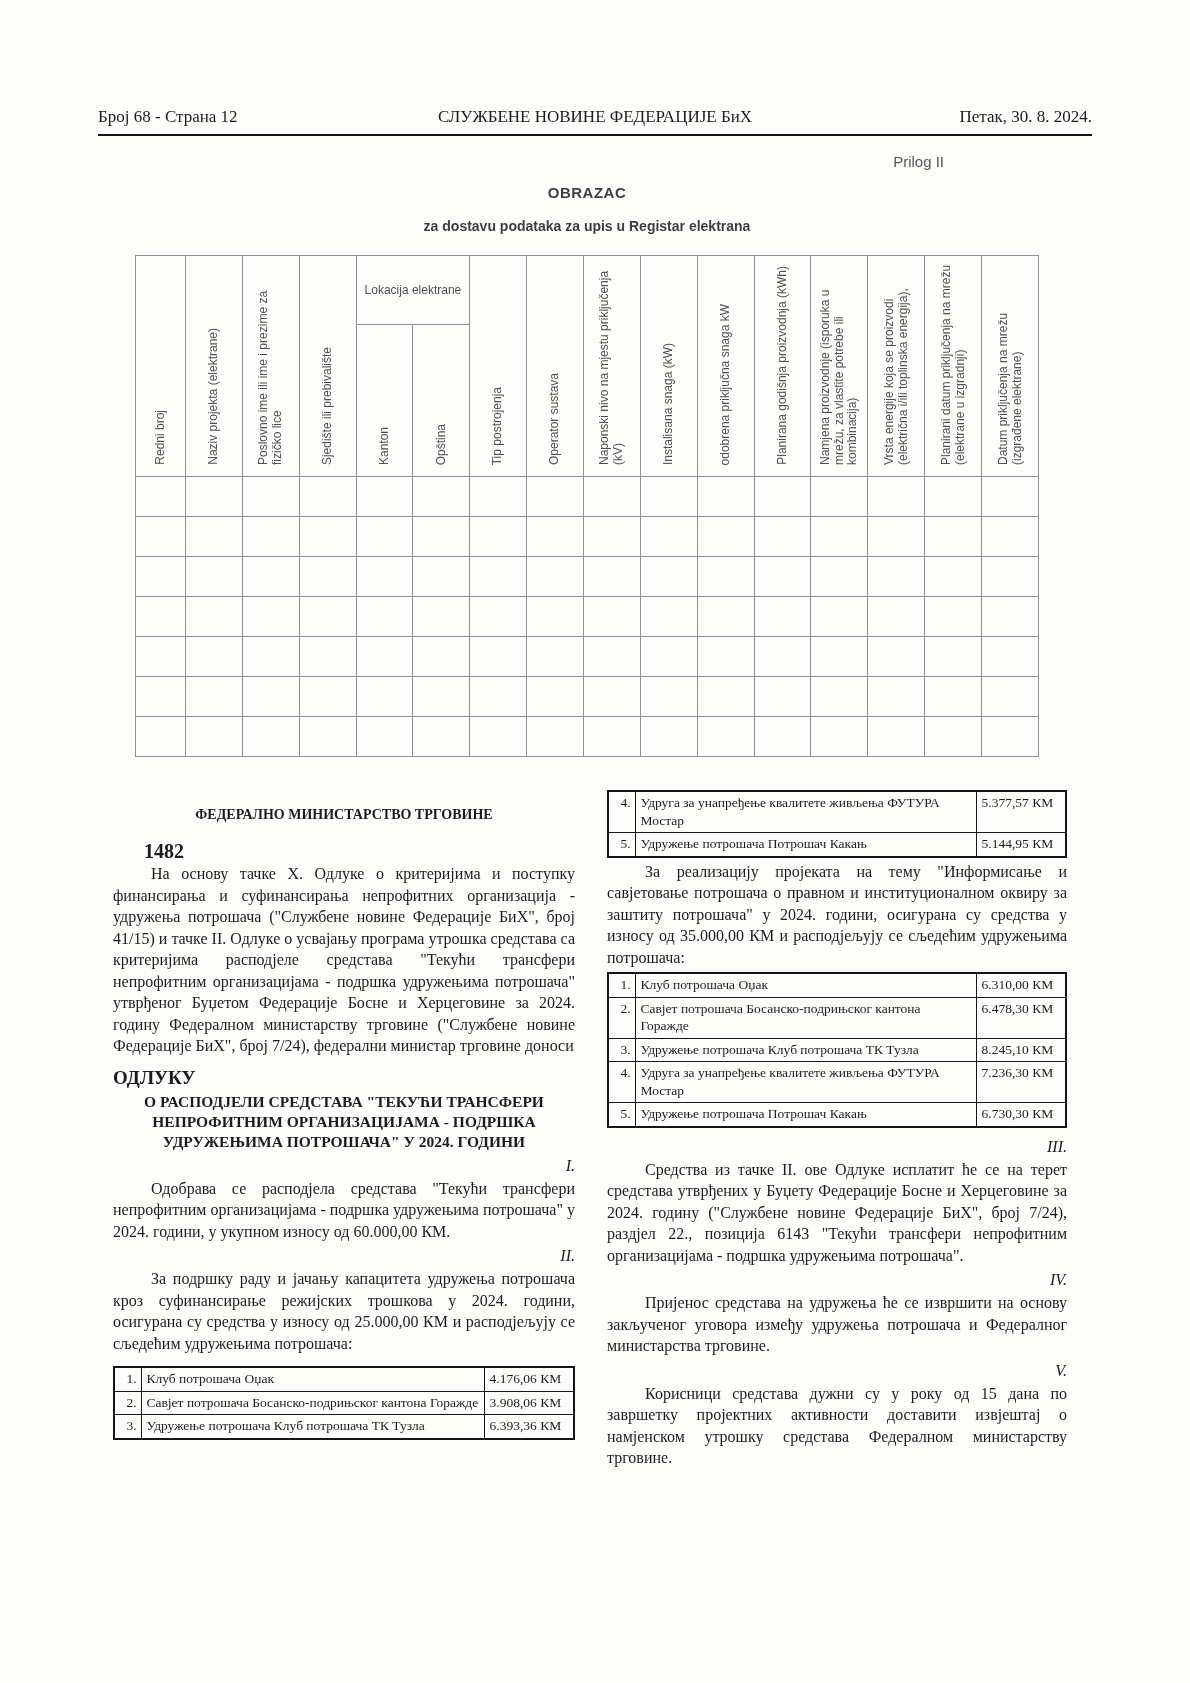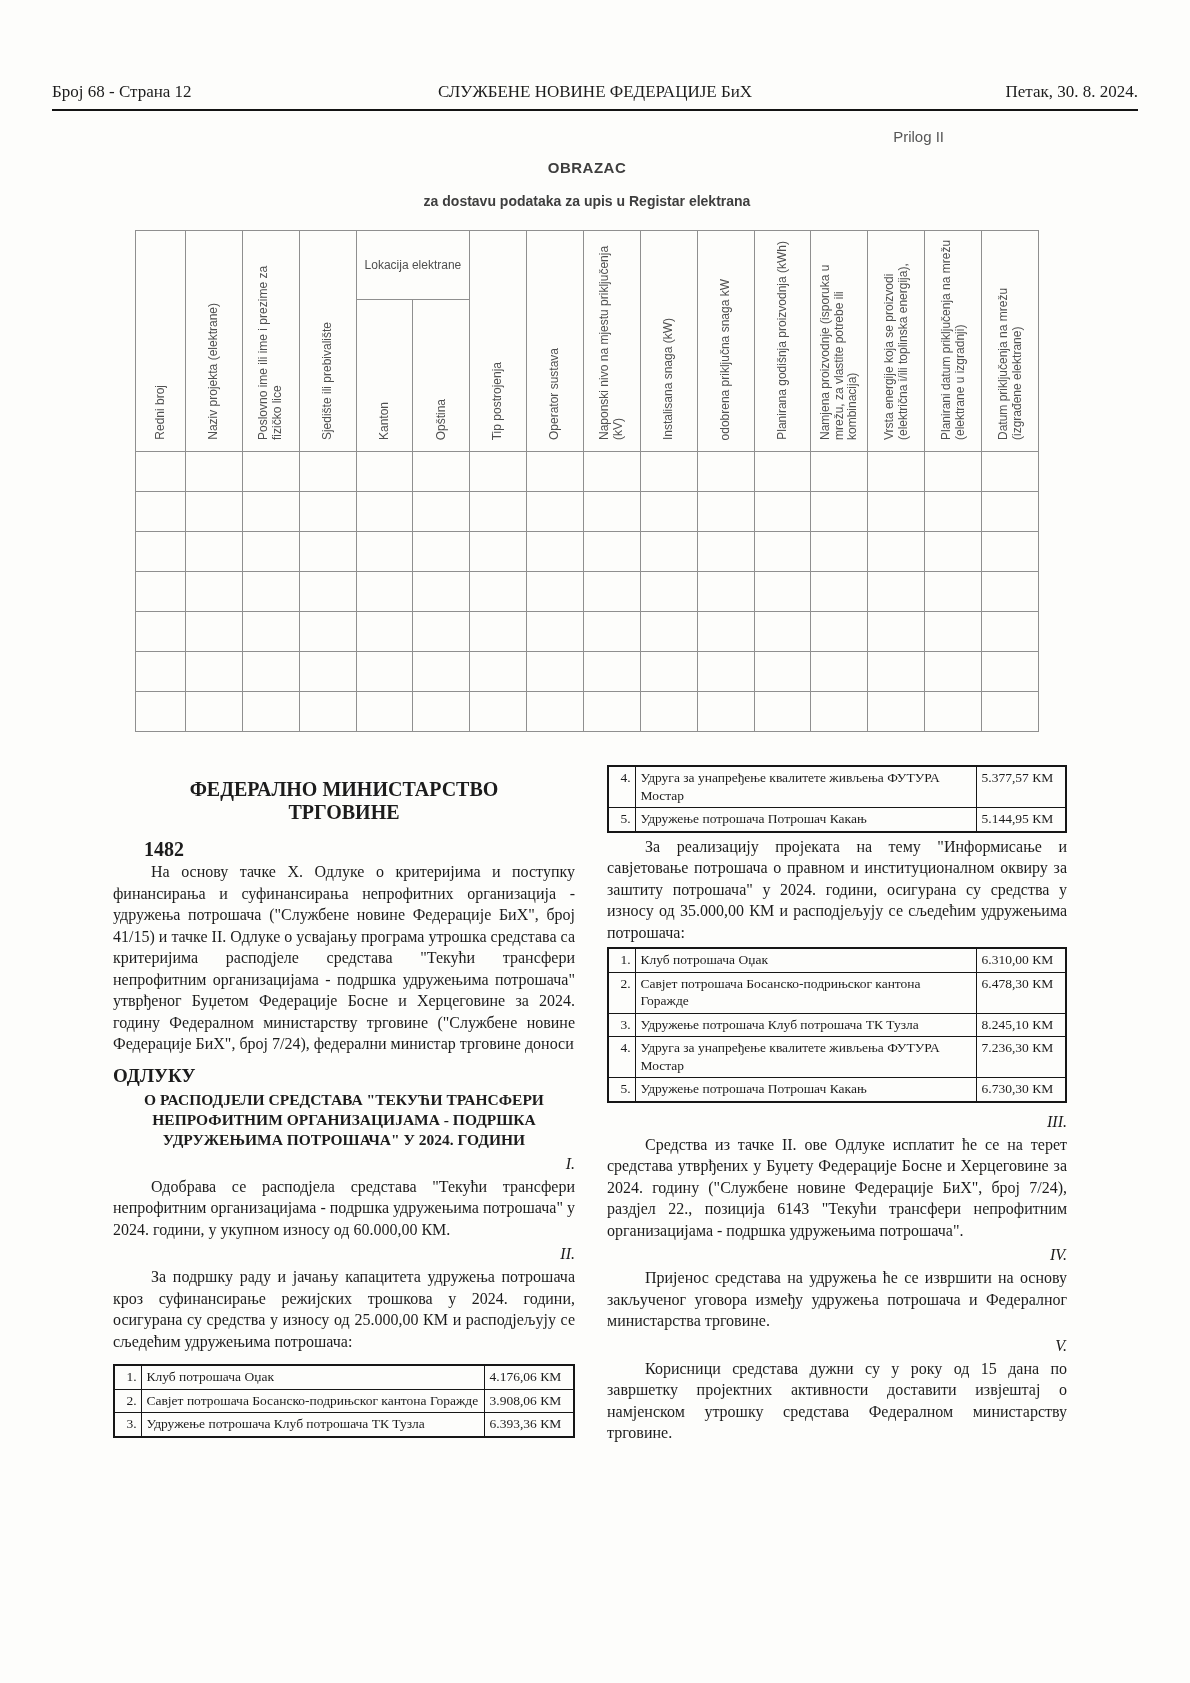--- a/index.html
+++ b/index.html
@@ -8,22 +8,22 @@
     width: 1190px; height: 1683px;
     position: relative;
     background: #fdfdfb;
     font-family: "Liberation Serif", "DejaVu Serif", serif;
     color: #1c1c1c;
     overflow: hidden;
   }
 
   
   .page-header {
-    margin: 0 52px;
-    padding-top: 82px;
+    margin: 0 98px;
+    padding-top: 107px;
     padding-bottom: 7px;
     border-bottom: 2px solid #141414;
     display: flex;
     align-items: baseline;
     font-size: 17px;
   }
   .page-header .hl { flex: 1; text-align: left; }
   .page-header .hc { flex: 1.6; text-align: center; }
   .page-header .hr { flex: 1; text-align: right; }
 
@@ -91,21 +91,21 @@
     gap: 32px;
   }
   .col-left  { width: 462px; }
   .col-right { width: 460px; }
 
   .ministry {
     margin: 13px auto 0 auto;
     max-width: 330px;
     text-align: center;
     font-weight: bold;
-    font-size: 20px;
+    font-size: 14px;
     line-height: 23px;
   }
   .act-number { margin-top: 14px; font-weight: bold; font-size: 20px; margin-left: 31px; }
 
   .para {
     text-align: justify;
     text-indent: 38px;
     font-size: 16px;
     line-height: 21.5px;
   }

